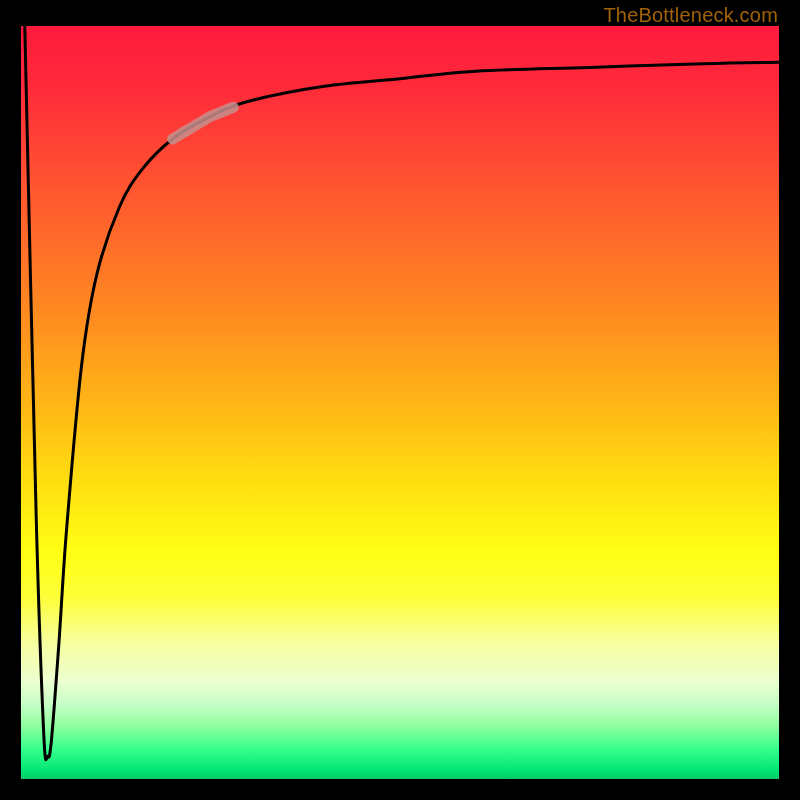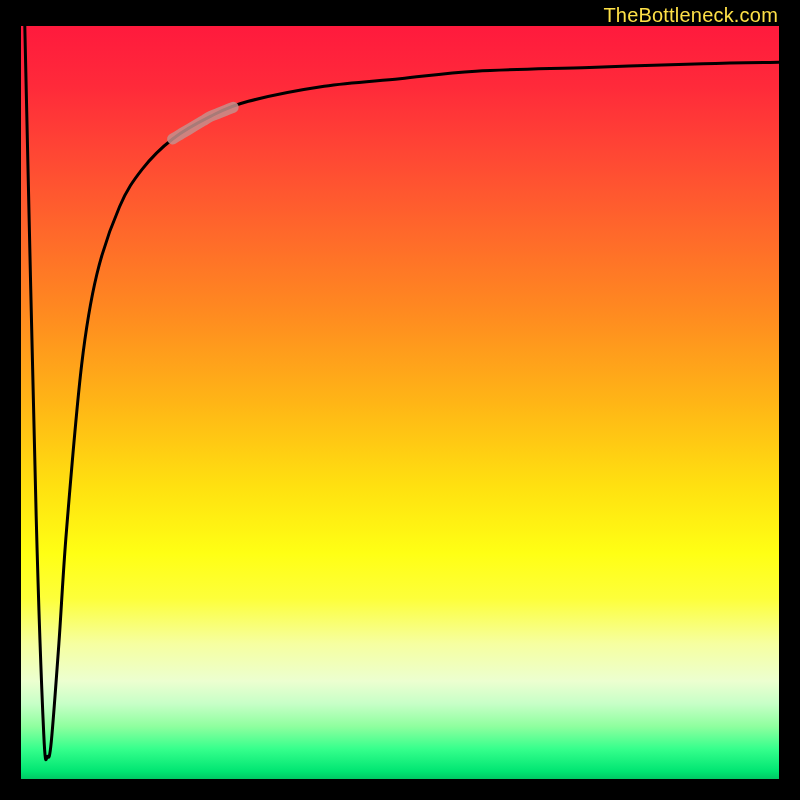--- a/index.html
+++ b/index.html
@@ -51,21 +51,21 @@
     width: 758px;
     height: 753px;
     pointer-events: none;
   }
   .attribution {
     position: absolute;
     top: 4px;
     right: 22px;
     font-family: Arial, Helvetica, sans-serif;
     font-size: 20px;
-    color: #fde047;
+    color: #a16207;
     letter-spacing: 0.2px;
   }
 </style>
 </head>
 <body>
 
 <div class="frame">
   <div class="plot-area"></div>
 
   <svg class="curve-svg" viewBox="0 0 758 753" preserveAspectRatio="none">

